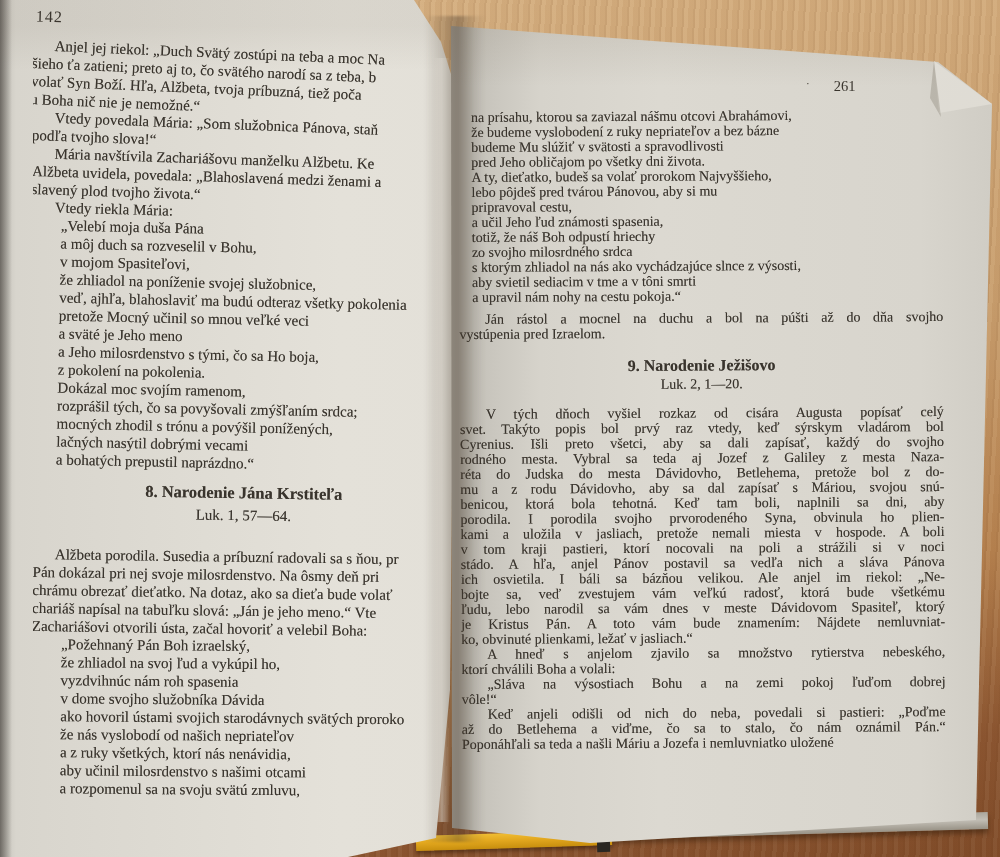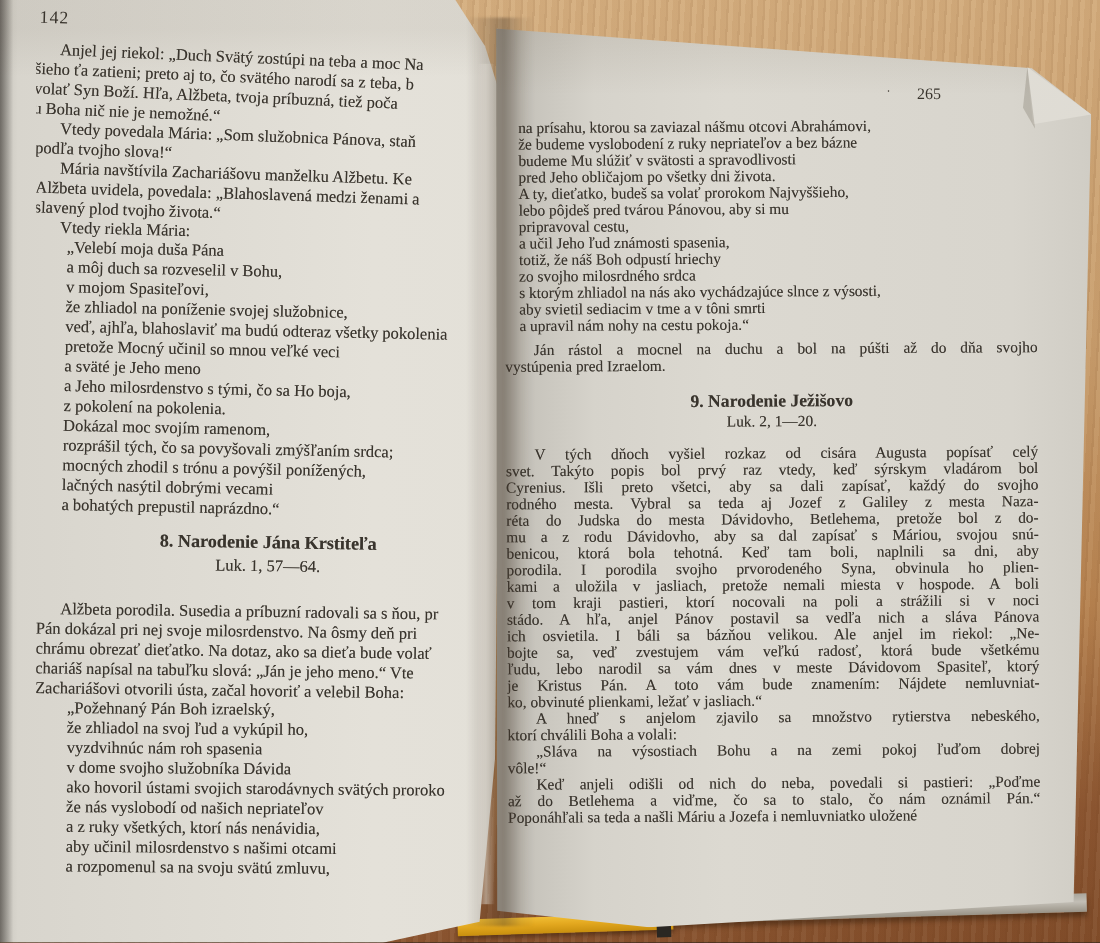--- a/index.html
+++ b/index.html
@@ -109,21 +109,21 @@
   <div class="black-mark"></div>
 
   <div class="page page-left"></div>
   <div class="page page-right"></div>
   <div class="corner-fold"></div>
   <div class="fold-shadow"></div>
 
   <div class="pn-left">142</div>
   <div class="pn-right">
     <span class="dot">·</span>
-    <span>265</span>
+    <span>261</span>
   </div>
 
   <div class="lp-text">
       <div class="block para">
         <div class="line ind">Anjel jej riekol: „Duch Svätý zostúpi na teba a moc Na</div>
         <div class="line">šieho ťa zatieni; preto aj to, čo svätého narodí sa z teba, b</div>
         <div class="line">volať Syn Boží. Hľa, Alžbeta, tvoja príbuzná, tiež poča</div>
         <div class="line">u Boha nič nie je nemožné.“</div>
       </div>
       <div class="block para">

